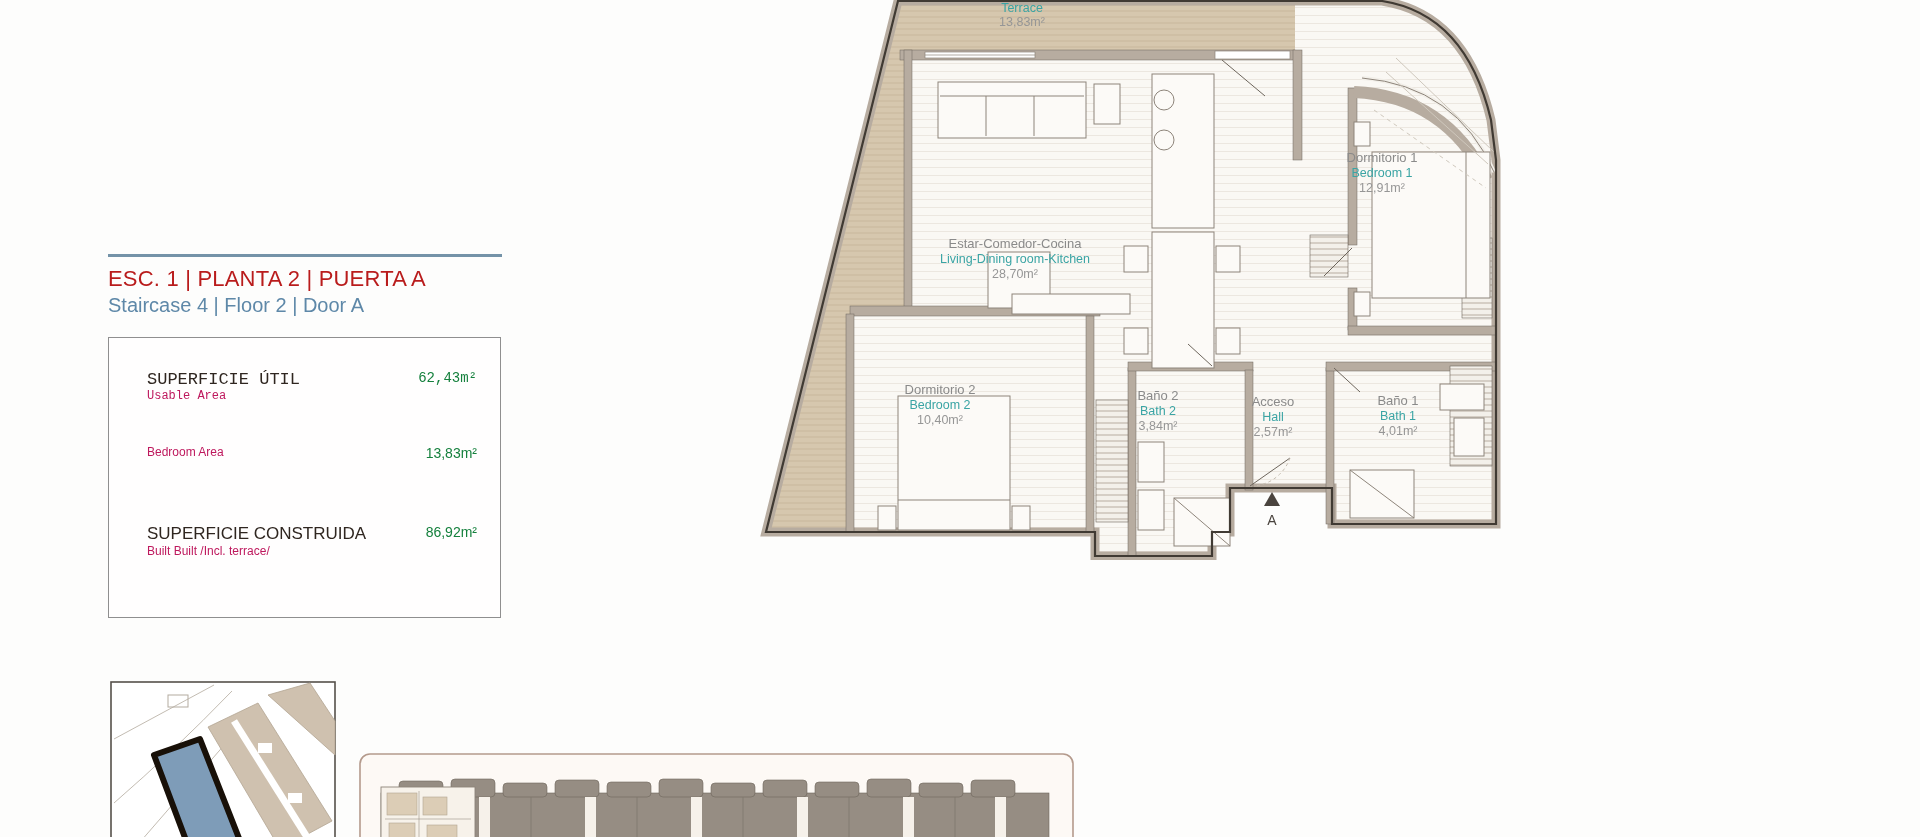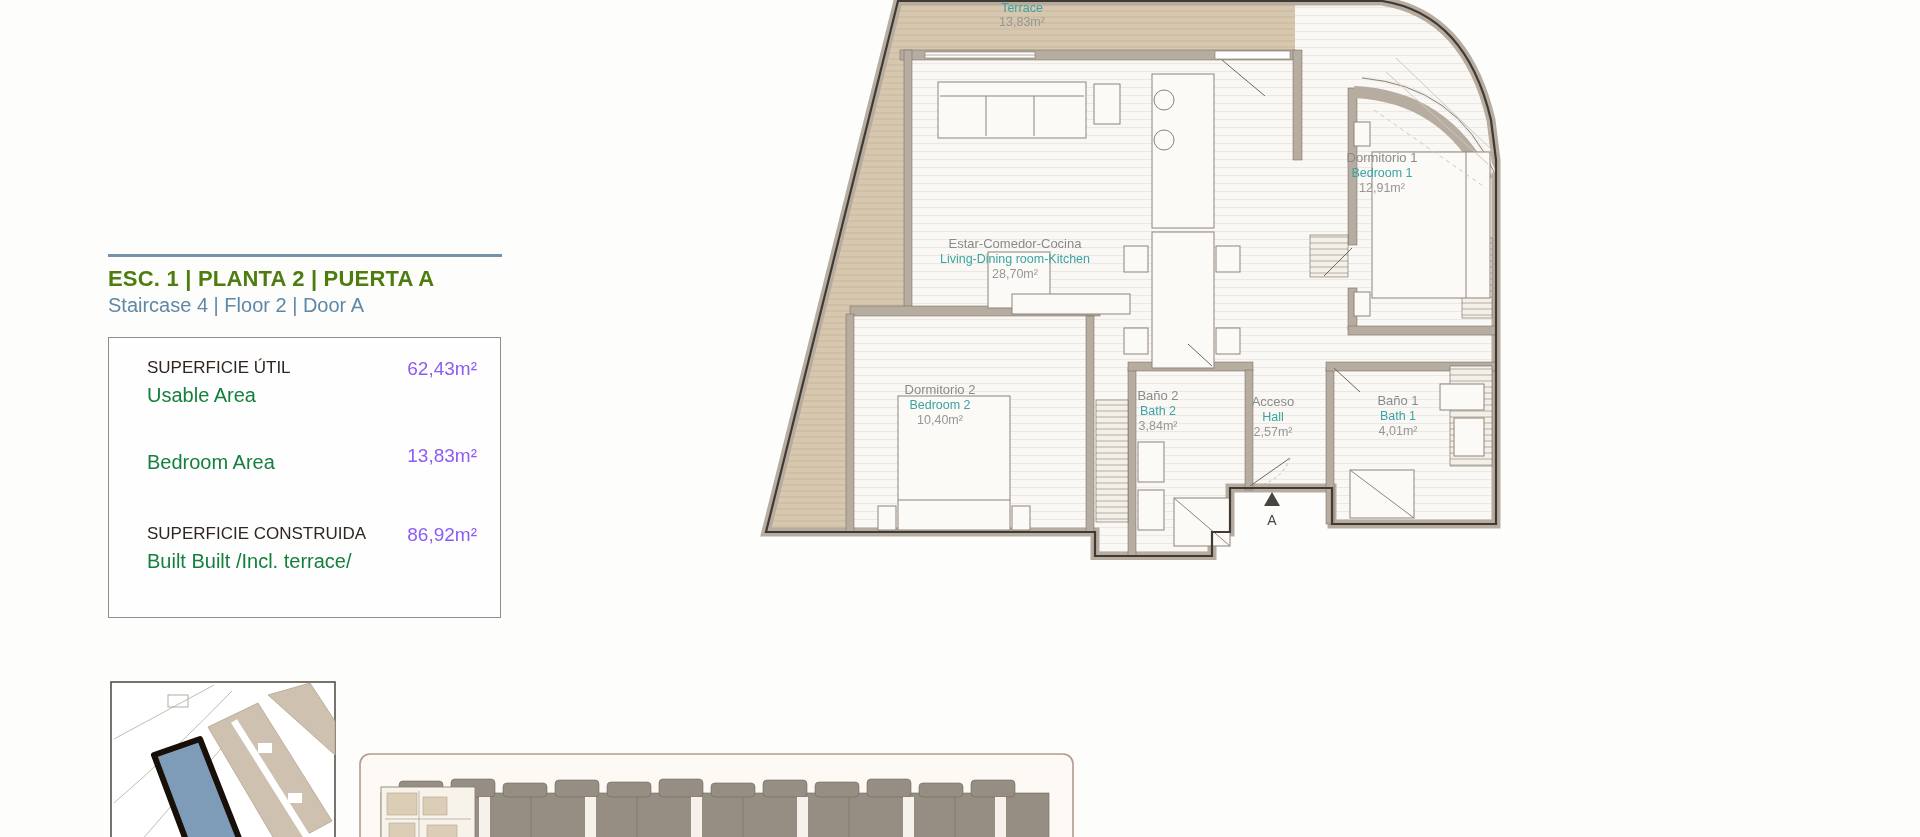--- a/index.html
+++ b/index.html
@@ -1,28 +1,28 @@
 <!DOCTYPE html>
 <html><head>
 <meta charset="utf-8">
 <style>
   html,body{margin:0;padding:0;background:#ffffff;}
   .screen{position:relative;width:1920px;height:837px;overflow:hidden;background:#fdfdfc;
           font-family:"Liberation Sans", sans-serif;}
   
   .rule{position:absolute;left:108px;top:254px;width:394px;height:3px;background:#7493a8;}
-  .title-es{position:absolute;left:108px;top:266px;font-size:22px;font-weight:bold;color:#4d7c0f;letter-spacing:.2px;}
+  .title-es{position:absolute;left:108px;top:266px;font-size:22px;font-weight:normal;color:#b91c1c;letter-spacing:.2px;}
   .title-en{position:absolute;left:108px;top:294px;font-size:20px;color:#5e88a8;}
   .area-table{position:absolute;left:108px;top:337px;width:393px;height:281px;border:1px solid #8f8f8f;background:#fffefe;box-sizing:border-box;}
   .row{position:absolute;left:38px;right:23px;}
   .row .lbl{font-size:17px;color:#2f2620;}
   .row .lbl2{font-size:17px;color:#2f2620;margin-top:7px;}
-  .row .en{font-size:20px;color:#15803d;margin-top:6px;}
-  .row .val{position:absolute;right:0;top:0;font-size:19px;color:#8b5cf6;}
-  .r1{top:20px;} .r2{top:107px;} .r3{top:186px;}
+  .row .en{font-size:12px;color:#be185d;}
+  .row .val{position:absolute;right:0;top:0;font-size:14px;color:#15803d;}
+  .r1{top:32px;font-family:Liberation Mono, monospace;} .r2{top:107px;} .r3{top:186px;}
   
   .plan{position:absolute;left:750px;top:0px;}
   .plan text{font-family:"Liberation Sans", sans-serif;}
   .lbl-es{fill:#8a8a8a;font-size:13px;}
   .lbl-en{fill:#3aa4a4;font-size:12.5px;}
   .lbl-ar{fill:#969696;font-size:12.5px;}
   
   .siteplan{position:absolute;left:110px;top:681px;width:226px;height:170px;}
   .strip{position:absolute;left:359px;top:753px;width:716px;height:120px;}
 </style>

